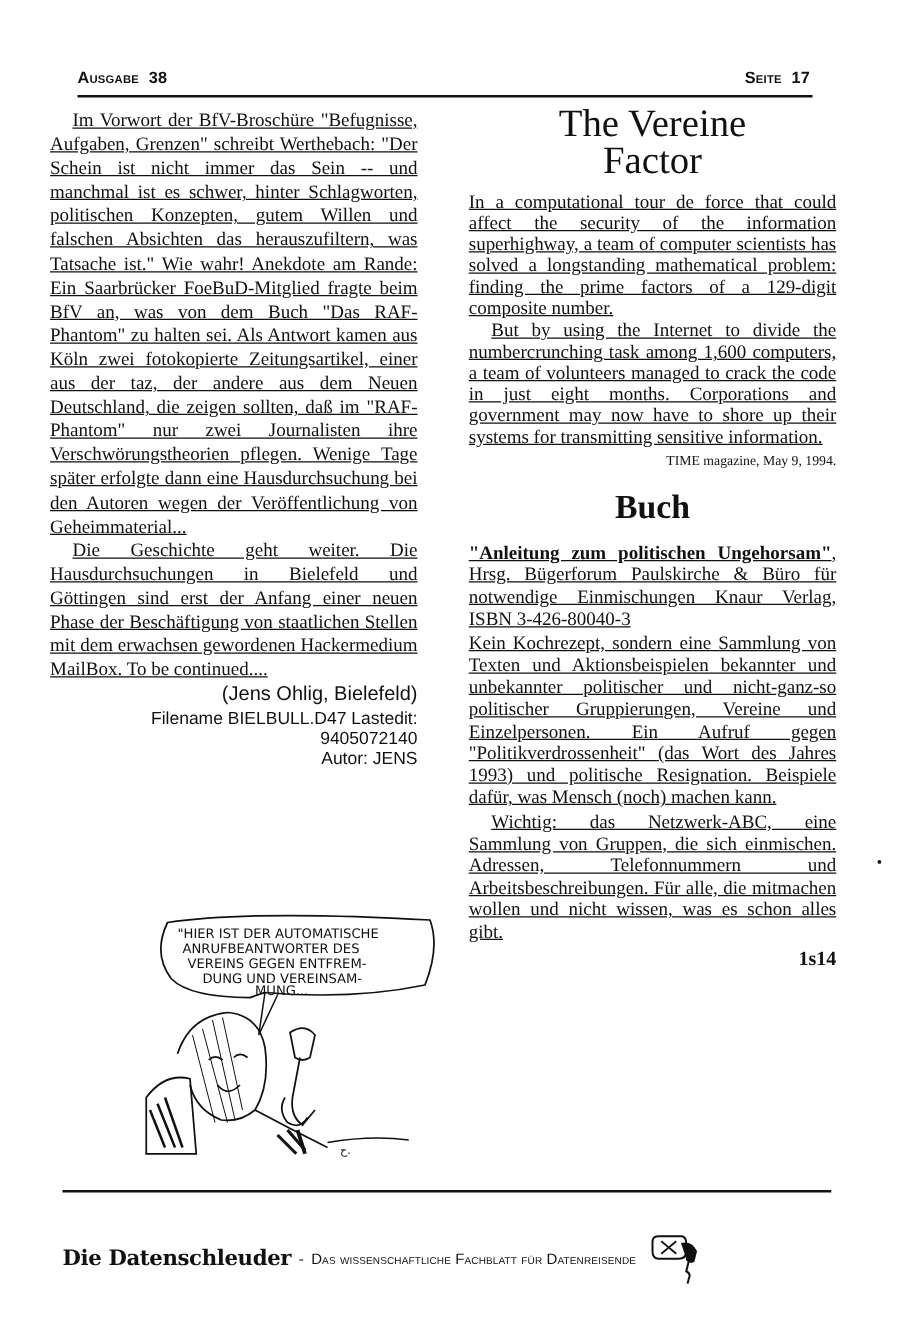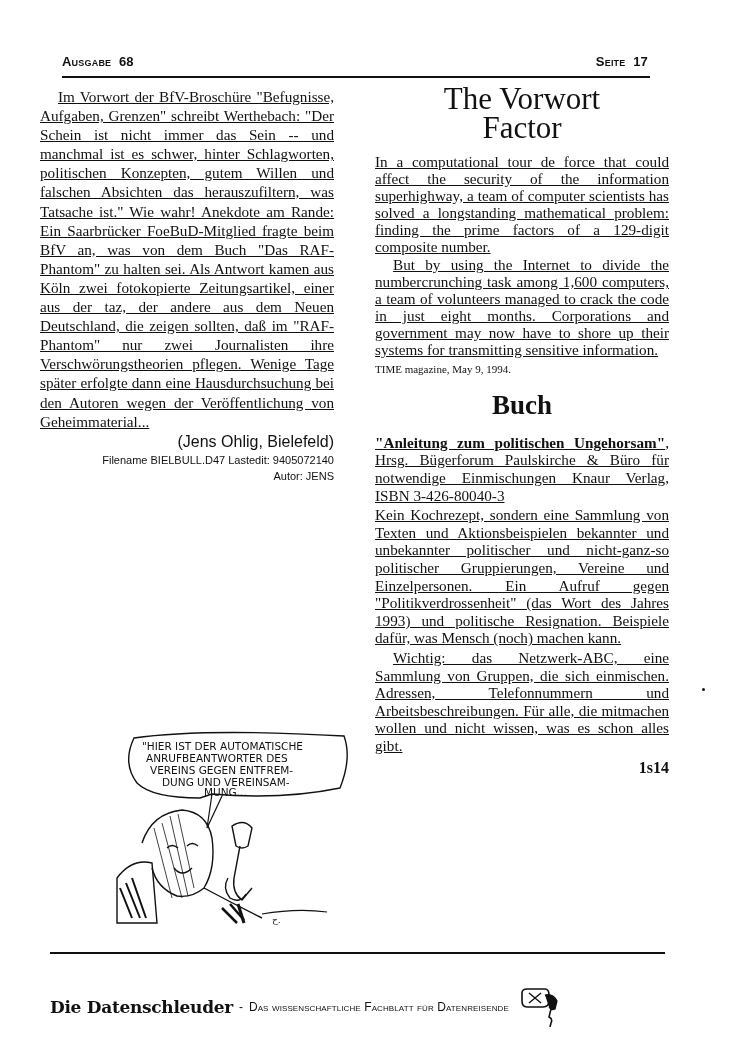--- a/index.html
+++ b/index.html
@@ -32,28 +32,28 @@
       font-size: 15.2px; line-height: 16.9px; text-align: justify;
     }
     p { margin: 0; text-decoration: underline; }
     .indent { text-indent: 18px; }
     .sig {
       text-align: right; font-family: "Liberation Sans", "DejaVu Sans", sans-serif;
       font-size: 16px; line-height: 16px; margin-top: 3px;
     }
     .meta {
       text-align: right; font-family: "Liberation Sans", "DejaVu Sans", sans-serif;
-      font-size: 11px; line-height: 16px; margin-top: 2px;
+      font-size: 14px; line-height: 16px; margin-top: 2px;
     }
     .article-title {
       text-align: center; font-family: "Liberation Serif", "DejaVu Serif", serif;
       font-size: 31px; line-height: 29px; font-weight: normal; margin: 0 0 12px 0;
     }
     .source {
-      text-align: left; font-family: "Liberation Serif", serif; font-size: 11px;
+      text-align: right; font-family: "Liberation Serif", serif; font-size: 11px;
       margin: 2px 0 10px 0;
     }
     .section-title {
       text-align: center; font-family: "Liberation Serif", "DejaVu Serif", serif;
       font-size: 27px; line-height: 34px; margin: 0 0 12px 0;
     }
     .book-title { font-weight: bold; }
     .book-body { line-height: 17.6px; }
     .initials {
       text-align: right; font-size: 16px; font-family: "Liberation Serif", serif;
@@ -83,31 +83,32 @@
       position: absolute; left: 702px; top: 688px; width: 3px; height: 3px; border-radius: 50%;
       background: #111;
     }
   </style>
 </head>
 <body>
 
 <div class="page-header">
   <span class="hdr-left">
     <span>Ausgabe</span>&nbsp;
-    <span>68</span>
+    <span>38</span>
   </span>
   <span class="hdr-right">
     <span>Seite</span>&nbsp;
     <span>17</span>
   </span>
 </div>
 <div class="hdr-rule"></div>
 
 <div class="col-left">
   <p class="indent">Im Vorwort der BfV-Broschüre "Befugnisse, Aufgaben, Grenzen" schreibt Werthebach: "Der Schein ist nicht immer das Sein -- und manchmal ist es schwer, hinter Schlagworten, politischen Konzepten, gutem Willen und falschen Absichten das herauszufiltern, was Tatsache ist." Wie wahr! Anekdote am Rande: Ein Saarbrücker FoeBuD-Mitglied fragte beim BfV an, was von dem Buch "Das RAF-Phantom" zu halten sei. Als Antwort kamen aus Köln zwei fotokopierte Zeitungsartikel, einer aus der taz, der andere aus dem Neuen Deutschland, die zeigen sollten, daß im "RAF-Phantom" nur zwei Journalisten ihre Verschwörungstheorien pflegen. Wenige Tage später erfolgte dann eine Hausdurchsuchung bei den Autoren wegen der Veröffentlichung von Geheimmaterial...</p>
+  <p class="indent">Die Geschichte geht weiter. Die Hausdurchsuchungen in Bielefeld und Göttingen sind erst der Anfang einer neuen Phase der Beschäftigung von staatlichen Stellen mit dem erwachsen gewordenen Hackermedium MailBox. To be continued....</p>
   <div class="sig">(Jens Ohlig, Bielefeld)</div>
   <div class="meta">Filename BIELBULL.D47 Lastedit: 9405072140</div>
   <div class="meta" style="margin-top:0">Autor: JENS</div>
 </div>
 
 <div class="cartoon">
   <svg width="240" height="200" viewBox="0 0 240 200">
     <path d="M22 10 Q90 0 232 8 Q240 30 228 60 Q170 72 100 66 L88 70 Q40 70 25 55 Q10 35 22 10 Z" fill="none" stroke="#111" stroke-width="1.4"></path>
     <path d="M100 66 L95 100 L110 68" fill="none" stroke="#111" stroke-width="1.2"></path>
     <text font-family="DejaVu Sans, sans-serif" font-size="10.5" fill="#111">
@@ -133,21 +134,21 @@
       <path d="M116 150 Q110 160 118 170 Q128 176 134 166"></path>
       <path d="M126 176 L132 195" stroke-width="3"></path>
     </g>
     <path d="M150 186 Q185 180 215 184" stroke="#111" fill="none" stroke-width="1.2"></path>
     <text x="160" y="195" font-size="9" font-family="DejaVu Sans, sans-serif" fill="#111">ح.</text>
   </svg>
 </div>
 
 <div class="col-right">
   <h1 class="article-title">
-    <span>The Vorwort</span><br>
+    <span>The Vereine</span><br>
     <span>Factor</span>
   </h1>
   <p>In a computational tour de force that could affect the security of the information superhighway, a team of computer scientists has solved a longstanding mathematical problem: finding the prime factors of a 129-digit composite number.</p>
   <p class="indent" style="margin-top:2px">But by using the Internet to divide the numbercrunching task among 1,600 computers, a team of volunteers managed to crack the code in just eight months. Corporations and government may now have to shore up their systems for transmitting sensitive information.</p>
   <div class="source">TIME magazine, May 9, 1994.</div>
 
   <h2 class="section-title">Buch</h2>
   <p class="book-body"><span class="book-title">"Anleitung zum politischen Ungehorsam"</span><span>, Hrsg. Bügerforum Paulskirche &amp; Büro für notwendige Einmischungen Knaur Verlag, ISBN 3-426-80040-3</span></p>
   <p class="book-body" style="margin-top:2px">Kein Kochrezept, sondern eine Sammlung von Texten und Aktionsbeispielen bekannter und unbekannter politischer und nicht-ganz-so politischer Gruppierungen, Vereine und Einzelpersonen. Ein Aufruf gegen "Politikverdrossenheit" (das Wort des Jahres 1993) und politische Resignation. Beispiele dafür, was Mensch (noch) machen kann.</p>
   <p class="book-body indent" style="margin-top:2px">Wichtig: das Netzwerk-ABC, eine Sammlung von Gruppen, die sich einmischen. Adressen, Telefonnummern und Arbeitsbeschreibungen. Für alle, die mitmachen wollen und nicht wissen, was es schon alles gibt.</p>

